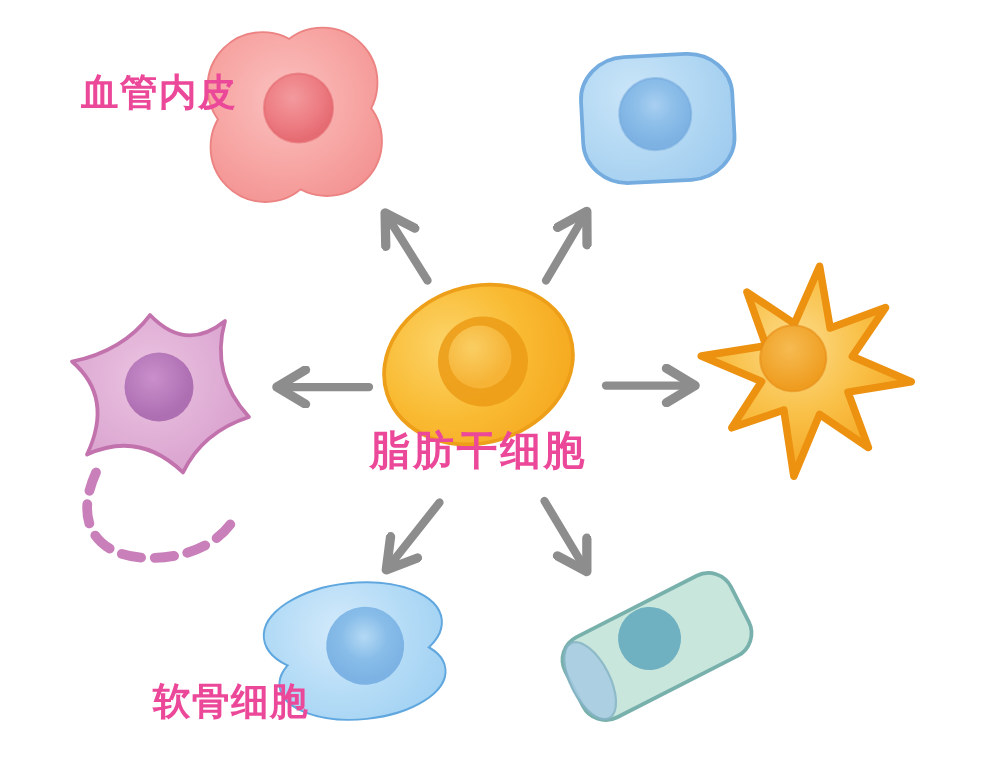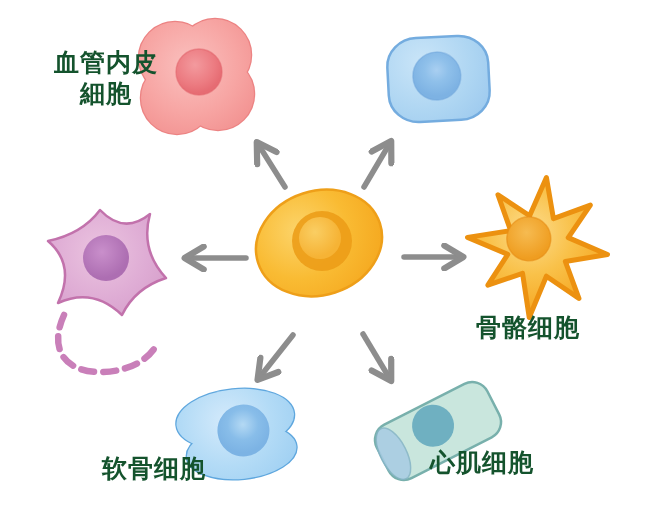--- a/index.html
+++ b/index.html
@@ -7,21 +7,21 @@
     width:657px;height:512px;
     background:#ffffff;
     font-family:"Liberation Sans", sans-serif;
     position:relative;
     overflow:hidden;
   }
   .stage{position:absolute;inset:0;}
   svg{position:absolute;left:0;top:0;}
   .cell-label{
     position:absolute;
-    color:#14532d;
+    color:#ec4899;
     font-weight:600;
     font-size:25px;
     letter-spacing:1px;
     white-space:nowrap;
     line-height:31px;
   }
   .label-endothelial{left:30px;top:47px;width:152px;text-align:center;}
   .label-liver{left:486px;top:89px;}
   .label-neural{left:38px;top:183px;}
   .label-stem{left:238px;top:285px;width:162px;text-align:center;font-size:27px;letter-spacing:2px;}
@@ -171,19 +171,17 @@
 
   <g transform="translate(438,431) rotate(-27)">
     <rect x="-62" y="-30" width="124" height="60" rx="17" ry="17" fill="url(#gCard)" stroke="#78B0AC" stroke-width="2.5"></rect>
     <ellipse cx="-50" cy="0" rx="13" ry="28" fill="#A8CCE4" opacity="0.85" stroke="#85B4C6" stroke-width="1.5"></ellipse>
     <circle cx="-2" cy="-7" r="21" fill="url(#gCardN)"></circle>
   </g>
 </svg>
 
 <div class="cell-label label-endothelial">
   <div>血管内皮</div>
-  <div>細胞</div>
 </div>
-<div class="cell-label label-bone">骨骼细胞</div>
+<div class="cell-label label-stem">脂肪干细胞</div>
 <div class="cell-label label-cartilage">软骨细胞</div>
-<div class="cell-label label-cardiac">心肌细胞</div>
 
 </div>
 
 </body></html>

